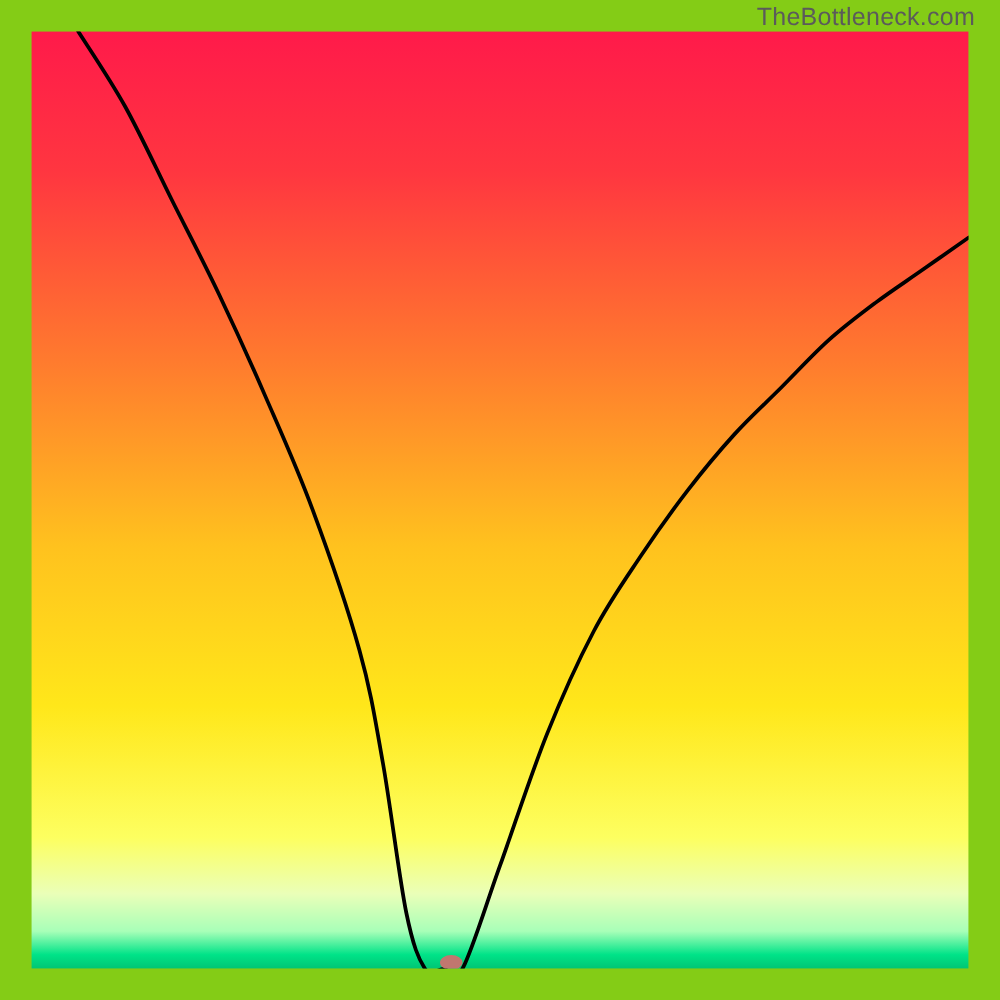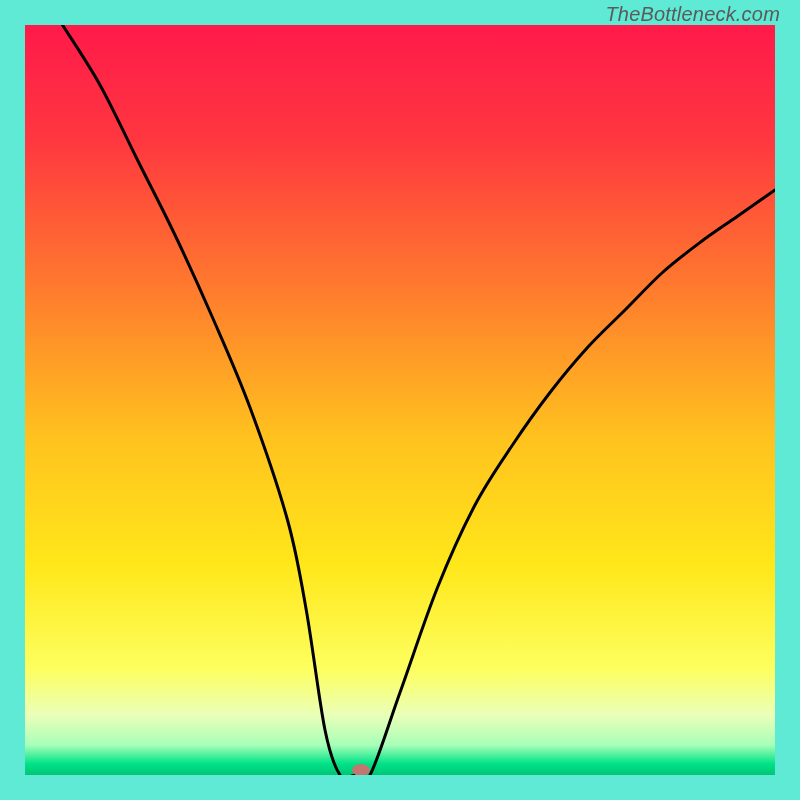--- a/index.html
+++ b/index.html
@@ -8,22 +8,21 @@
     width: 800px;
     height: 800px;
     background: #000000;
     font-family: Arial, Helvetica, sans-serif;
     overflow: hidden;
   }
   .frame {
     position: relative;
     width: 800px;
     height: 800px;
-    background: #5eead4;
-    font-style: italic;
+    background: #84cc16;
   }
   .watermark {
     position: absolute;
     top: 3px;
     right: 20px;
     color: #5b5b5b;
     font-size: 20px;
     font-weight: 500;
     letter-spacing: 0.2px;
     z-index: 5;

